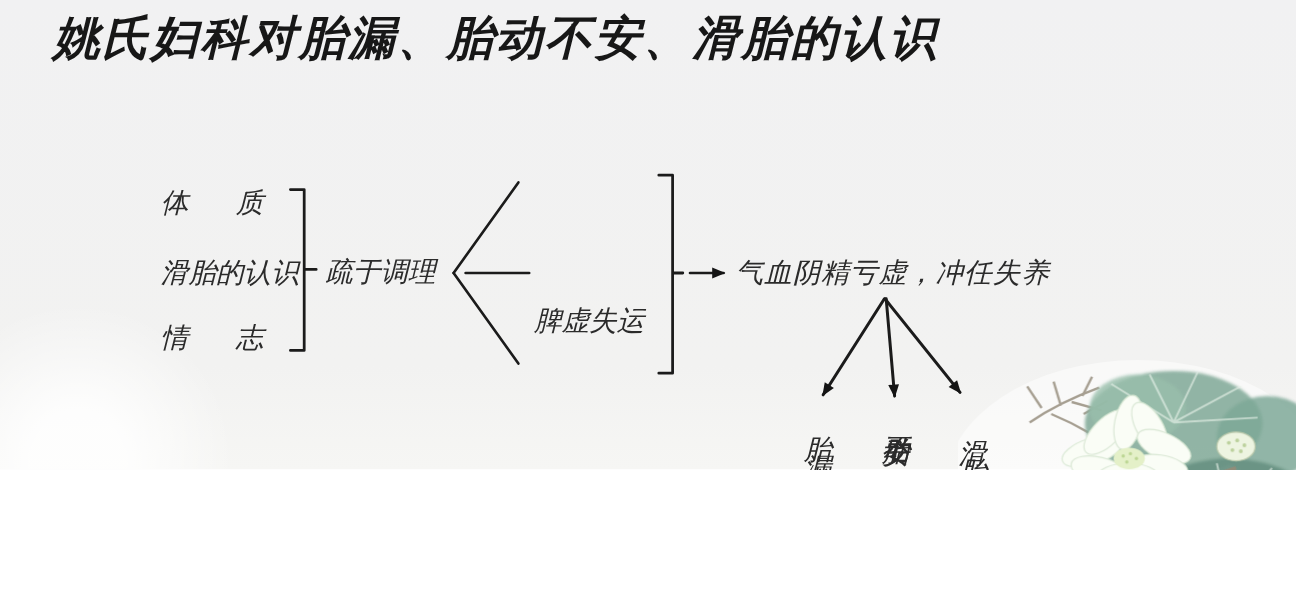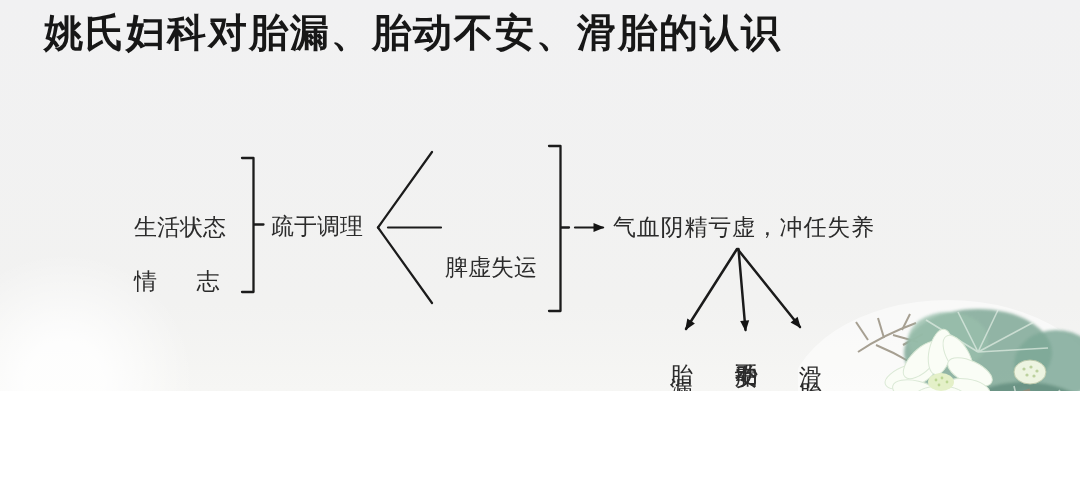--- a/index.html
+++ b/index.html
@@ -4,20 +4,21 @@
 <style>
   html,body{margin:0;padding:0;}
   .slide{
     position:relative;
     width:1080px;height:391px;
     background:
       radial-gradient(circle at 6% 98%, rgba(255,255,255,.85) 0 40px, rgba(255,255,255,0) 130px),
       linear-gradient(180deg,#f1f1f2 0%, #f2f2f1 78%, #f6f6f4 100%);
     overflow:hidden;
     font-family:"Liberation Serif","DejaVu Serif",serif;
+    font-style:italic;
   }
   .title{
     position:absolute;left:44px;top:10px;margin:0;
     font-family:"Liberation Sans","DejaVu Sans",sans-serif;
     font-weight:700;font-size:39px;line-height:1.2;
     letter-spacing:2px;color:#171717;white-space:nowrap;
   }
   .node{
     position:absolute;
     font-size:23px;line-height:26px;color:#2b2b2b;
@@ -179,21 +180,22 @@
       <path d="M549,146 L560.5,146 L560.5,227.5 M560.5,227.5 L569,227.5 M560.5,227.5 L560.5,311 L549,311" stroke-width="2.3"></path>
 
       <path d="M575,227.5 L603,227.5" stroke-width="2.2" marker-end="url(#arw)"></path>
 
       <path d="M737,249 L686,329" stroke-width="2.5" marker-end="url(#arw)"></path>
       <path d="M738.5,249 L745.5,330" stroke-width="2.5" marker-end="url(#arw)"></path>
       <path d="M737.5,249 L800,327" stroke-width="2.5" marker-end="url(#arw)"></path>
     </g>
   </svg>
 
-  <div class="node" style="left:134px;top:215px;">生活状态</div>
+  <div class="node spread" style="left:134px;top:157px;">体质</div>
+  <div class="node" style="left:134px;top:215px;">滑胎的认识</div>
   <div class="node spread" style="left:134px;top:269px;">情志</div>
 
   <div class="node" style="left:271px;top:214px;">疏于调理</div>
 
   <div class="node" style="left:445px;top:215px;margin-top:40px;">脾虚失运</div>
 
   <div class="node tight" style="left:613px;top:215px;">气血阴精亏虚，冲任失养</div>
 
   <div class="v-label v-gap" style="left:668px;top:345px;">胎漏</div>
   <div class="v-label" style="left:733px;top:346px;">胎动不安</div>

